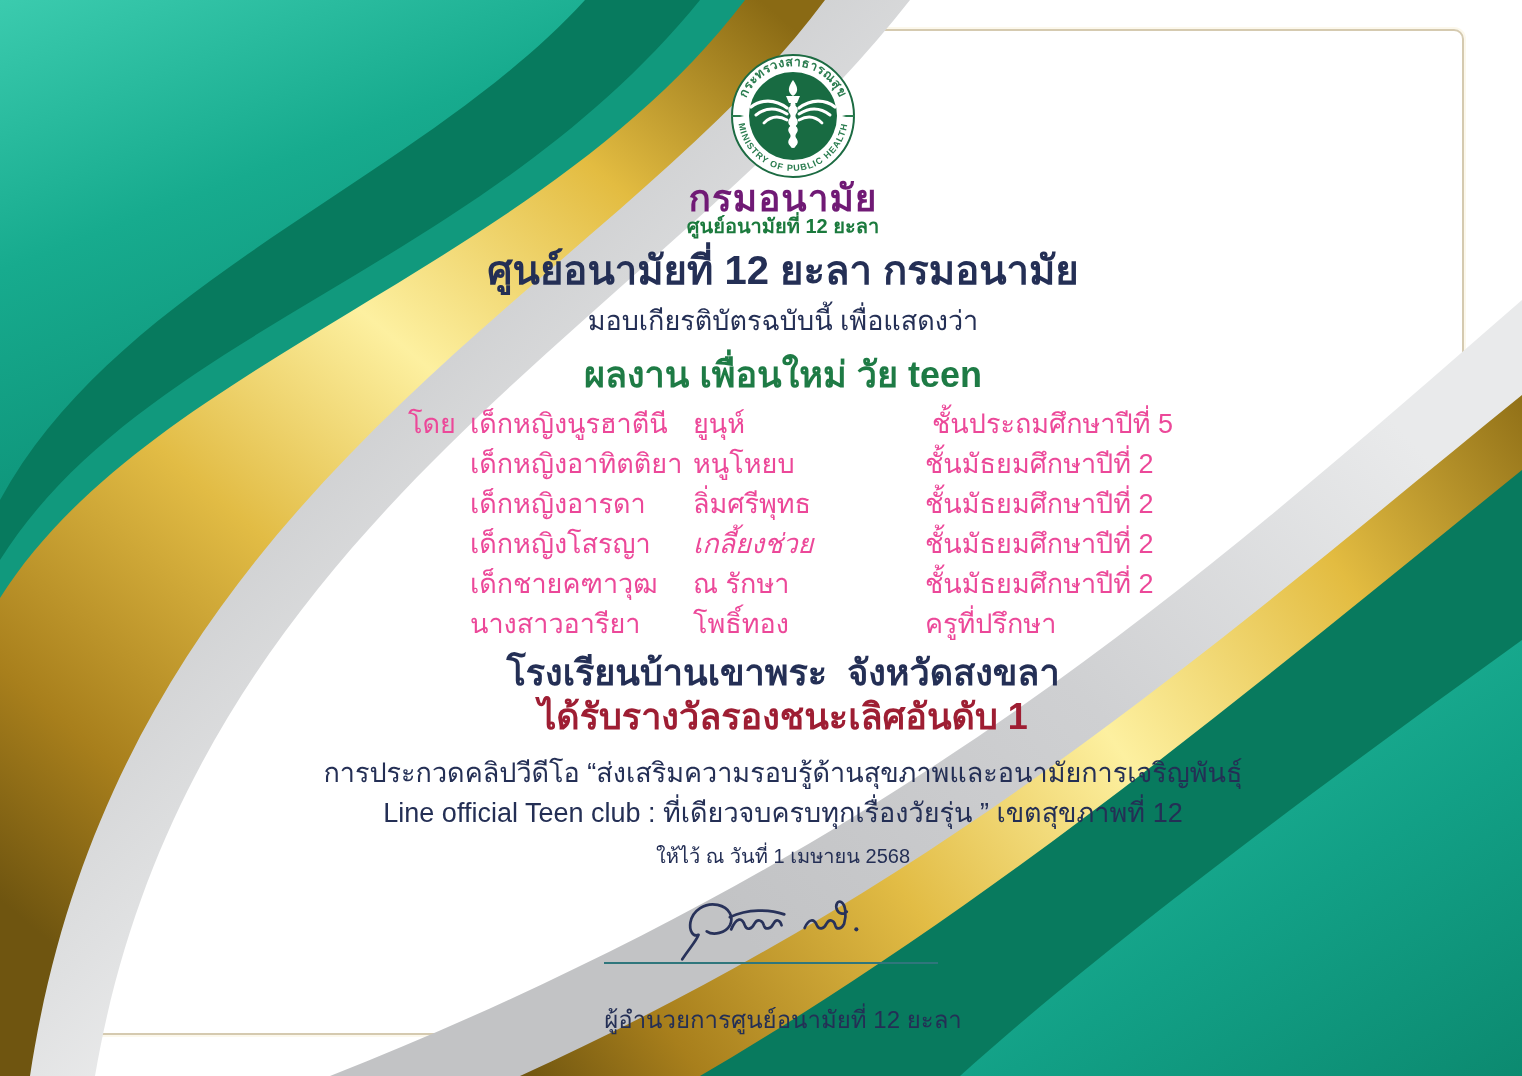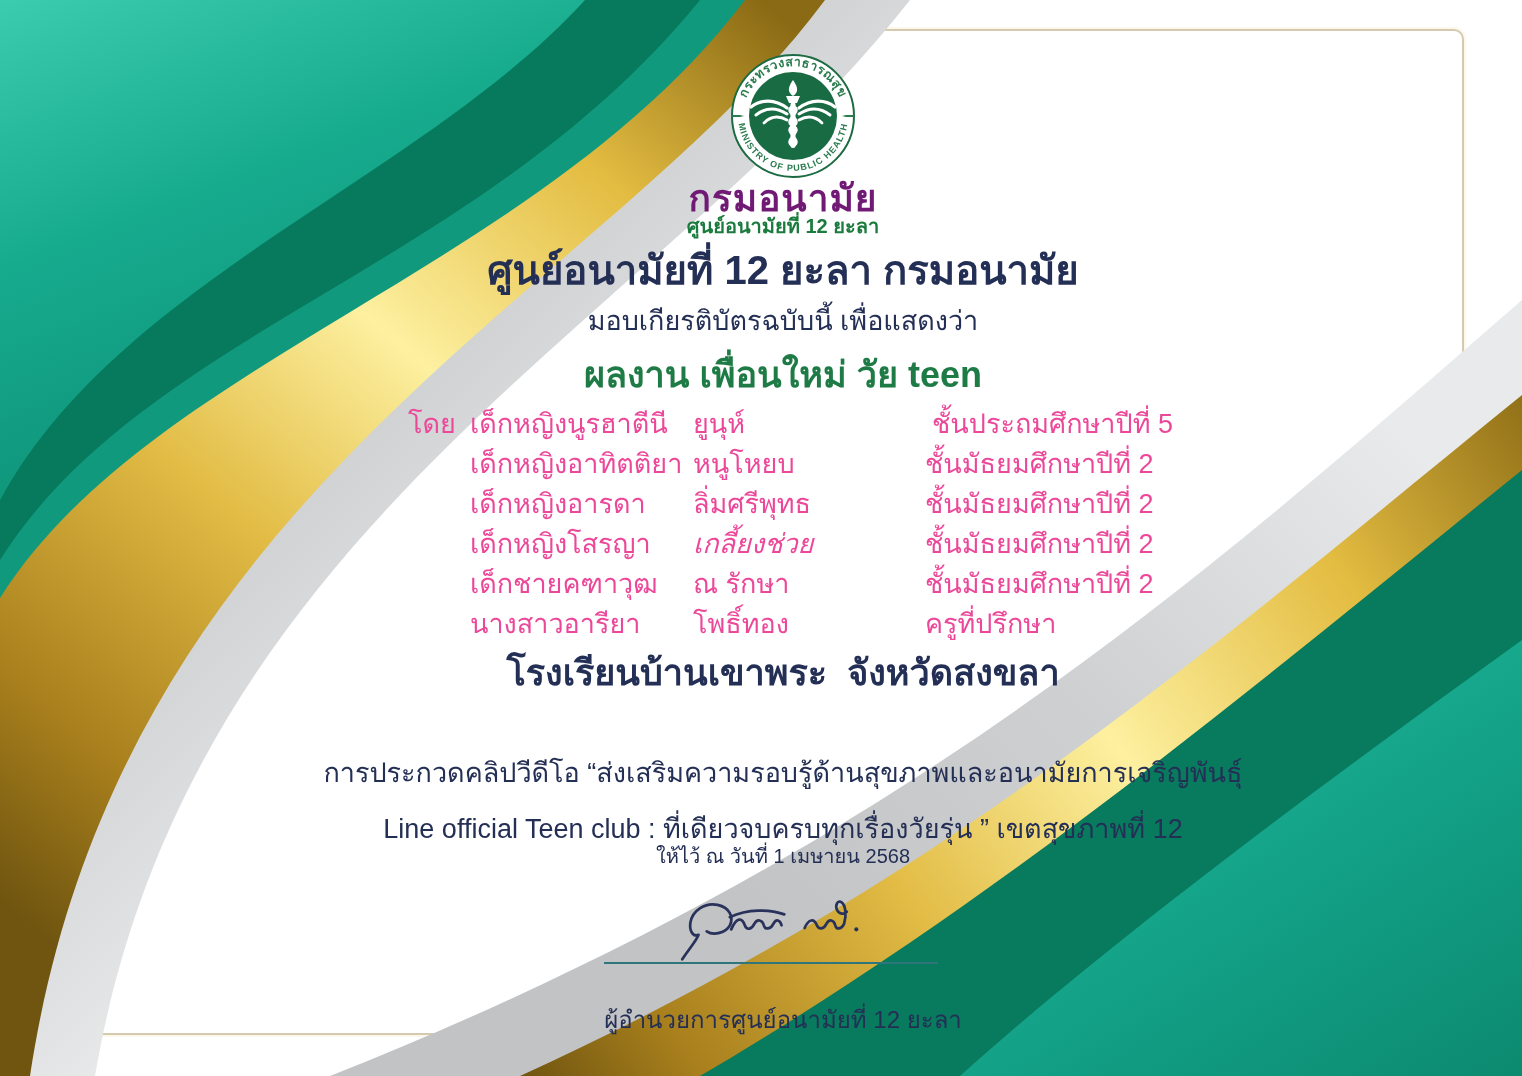--- a/index.html
+++ b/index.html
@@ -22,21 +22,21 @@
   .emblem{position:absolute;left:721px;top:44px;width:144px;height:144px;}
   .dept{top:168px;font-size:37px;font-weight:bold;color:#701a75;letter-spacing:1px;}
   .dept-sub{top:210px;font-size:20px;font-weight:bold;color:#1b7a3d;}
   .issuer{top:238px;font-size:40px;font-weight:bold;}
   .presents{top:299px;font-size:27px;}
   .worktitle{top:346px;font-size:36px;font-weight:bold;color:#1e7b45;}
   .tbl-text{position:absolute;font-size:27px;color:#ec4899;white-space:nowrap;}
   .school{top:644px;font-size:36px;font-weight:bold;white-space:pre;text-align:center;}
   .award{top:688px;font-size:36px;font-weight:bold;color:#9e1e33;}
   .event1{top:751px;font-size:27px;}
-  .event2{top:791px;font-size:27px;margin-top:16px;}
+  .event2{top:791px;font-size:27px;}
   .dateline{top:840px;font-size:20px;}
   .sig-svg{position:absolute;left:612px;top:894px;width:320px;height:68px;}
   .sig-rule{position:absolute;left:604px;top:962px;width:334px;height:2px;background:#2f767c;}
   .signer-name{top:972px;font-size:24px;}
   .signer-title{top:1000px;font-size:24px;}
 </style>
 </head>
 <body>
 
 <div class="abs frame"></div>
@@ -162,20 +162,21 @@
     <div class="tbl-text" style="left:470px;top:562px;">เด็กชายคฑาวุฒ</div>
     <div class="tbl-text" style="left:693px;top:562px;">ณ รักษา</div>
     <div class="tbl-text" style="left:925px;top:562px;">ชั้นมัธยมศึกษาปีที่ 2</div>
 
     <div class="tbl-text" style="left:470px;top:602px;">นางสาวอารียา</div>
     <div class="tbl-text" style="left:693px;top:602px;">โพธิ์ทอง</div>
     <div class="tbl-text" style="left:925px;top:602px;">ครูที่ปรึกษา</div>
   </div>
 
   <div class="cline school">โรงเรียนบ้านเขาพระ  จังหวัดสงขลา</div>
+  <div class="cline award">ได้รับรางวัลรองชนะเลิศอันดับ 1</div>
   <div class="cline event1">การประกวดคลิปวีดีโอ “ส่งเสริมความรอบรู้ด้านสุขภาพและอนามัยการเจริญพันธุ์</div>
   <div class="cline event2">Line official Teen club : ที่เดียวจบครบทุกเรื่องวัยรุ่น ” เขตสุขภาพที่ 12</div>
   <div class="cline dateline">ให้ไว้ ณ วันที่ 1 เมษายน 2568</div>
 
   <svg class="sig-svg" viewBox="0 0 320 100">
     <g stroke="#28325a" stroke-width="4" fill="none" stroke-linecap="round" stroke-linejoin="round">
       <path d="M28 96 C 40 78 48 70 52 60 C 44 64 38 54 40 42 C 43 24 62 12 80 16 C 98 20 104 34 98 46 C 92 57 74 62 64 55"></path>
       <path d="M100 52 C 108 34 116 34 120 46 C 123 54 130 52 134 44 C 138 36 146 38 148 46 C 150 53 158 52 162 44 C 166 36 172 38 174 46"></path>
       <path d="M98 34 C 124 22 156 22 178 30"></path>
       <path d="M208 50 C 214 36 222 36 226 46 C 229 53 236 52 240 44 C 244 36 251 38 253 46 C 255 53 262 52 266 44 C 270 30 268 16 262 12 C 257 9 252 16 256 24 C 259 30 266 30 270 26"></path>

